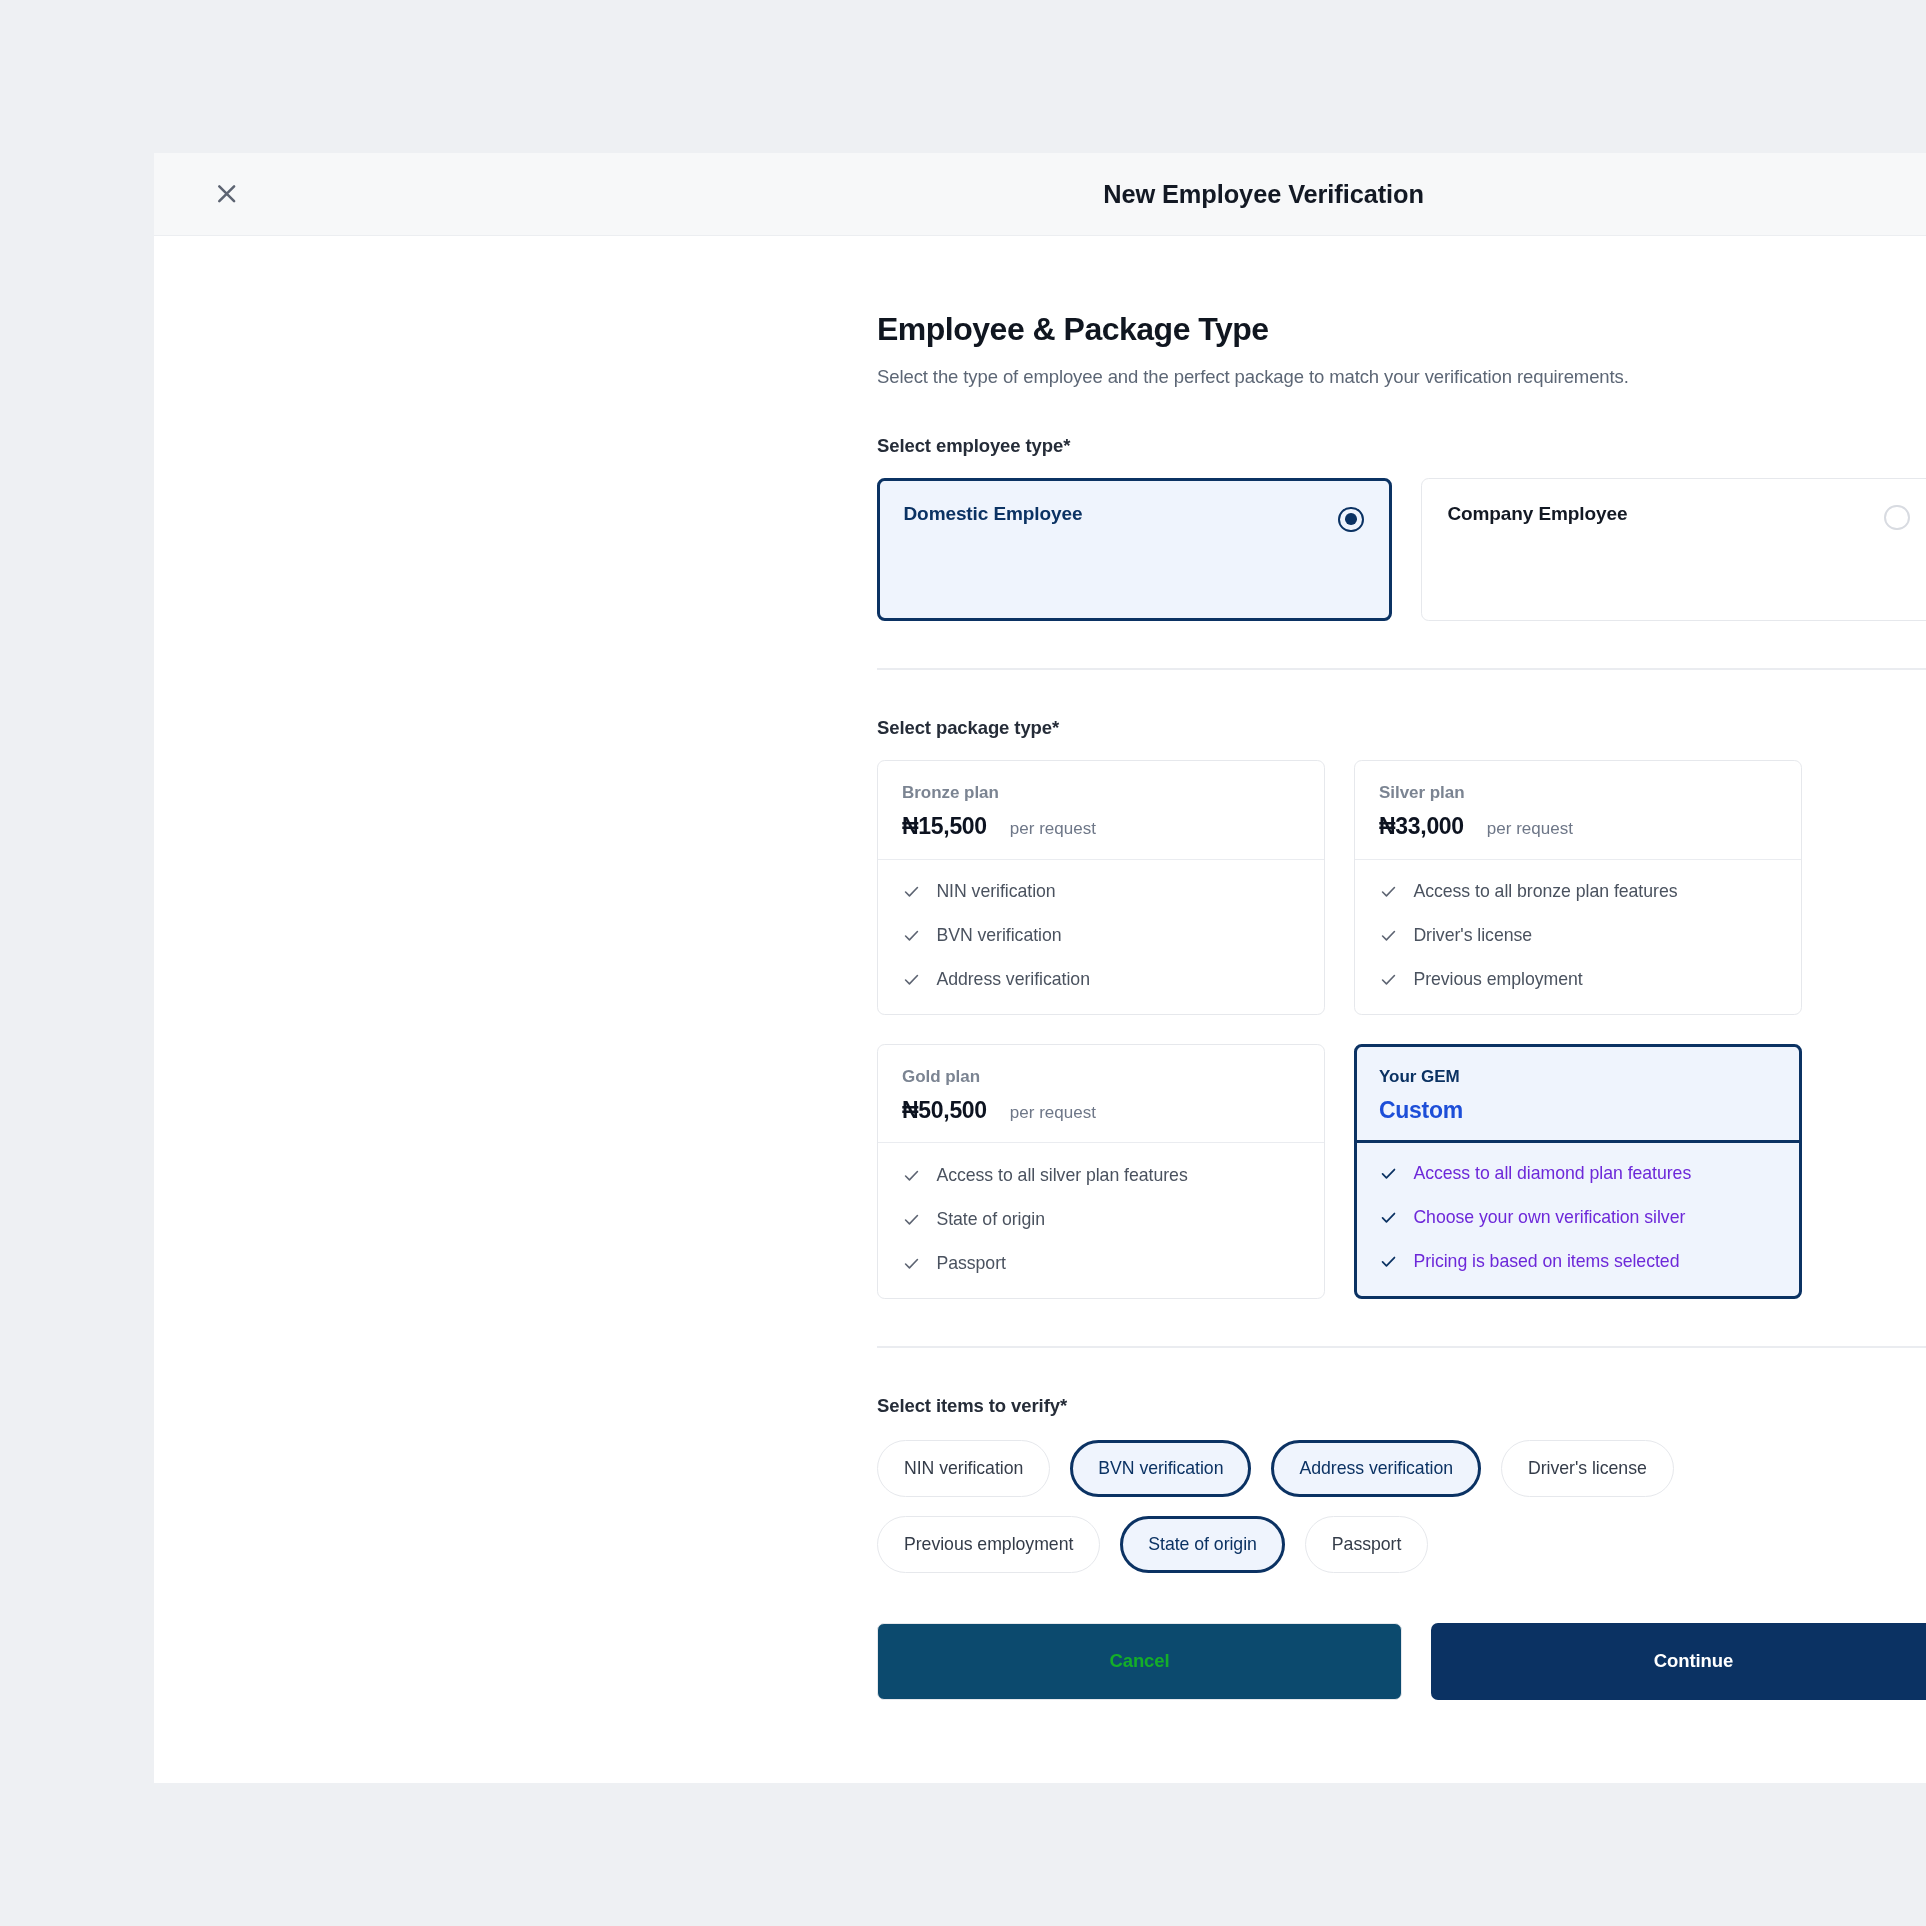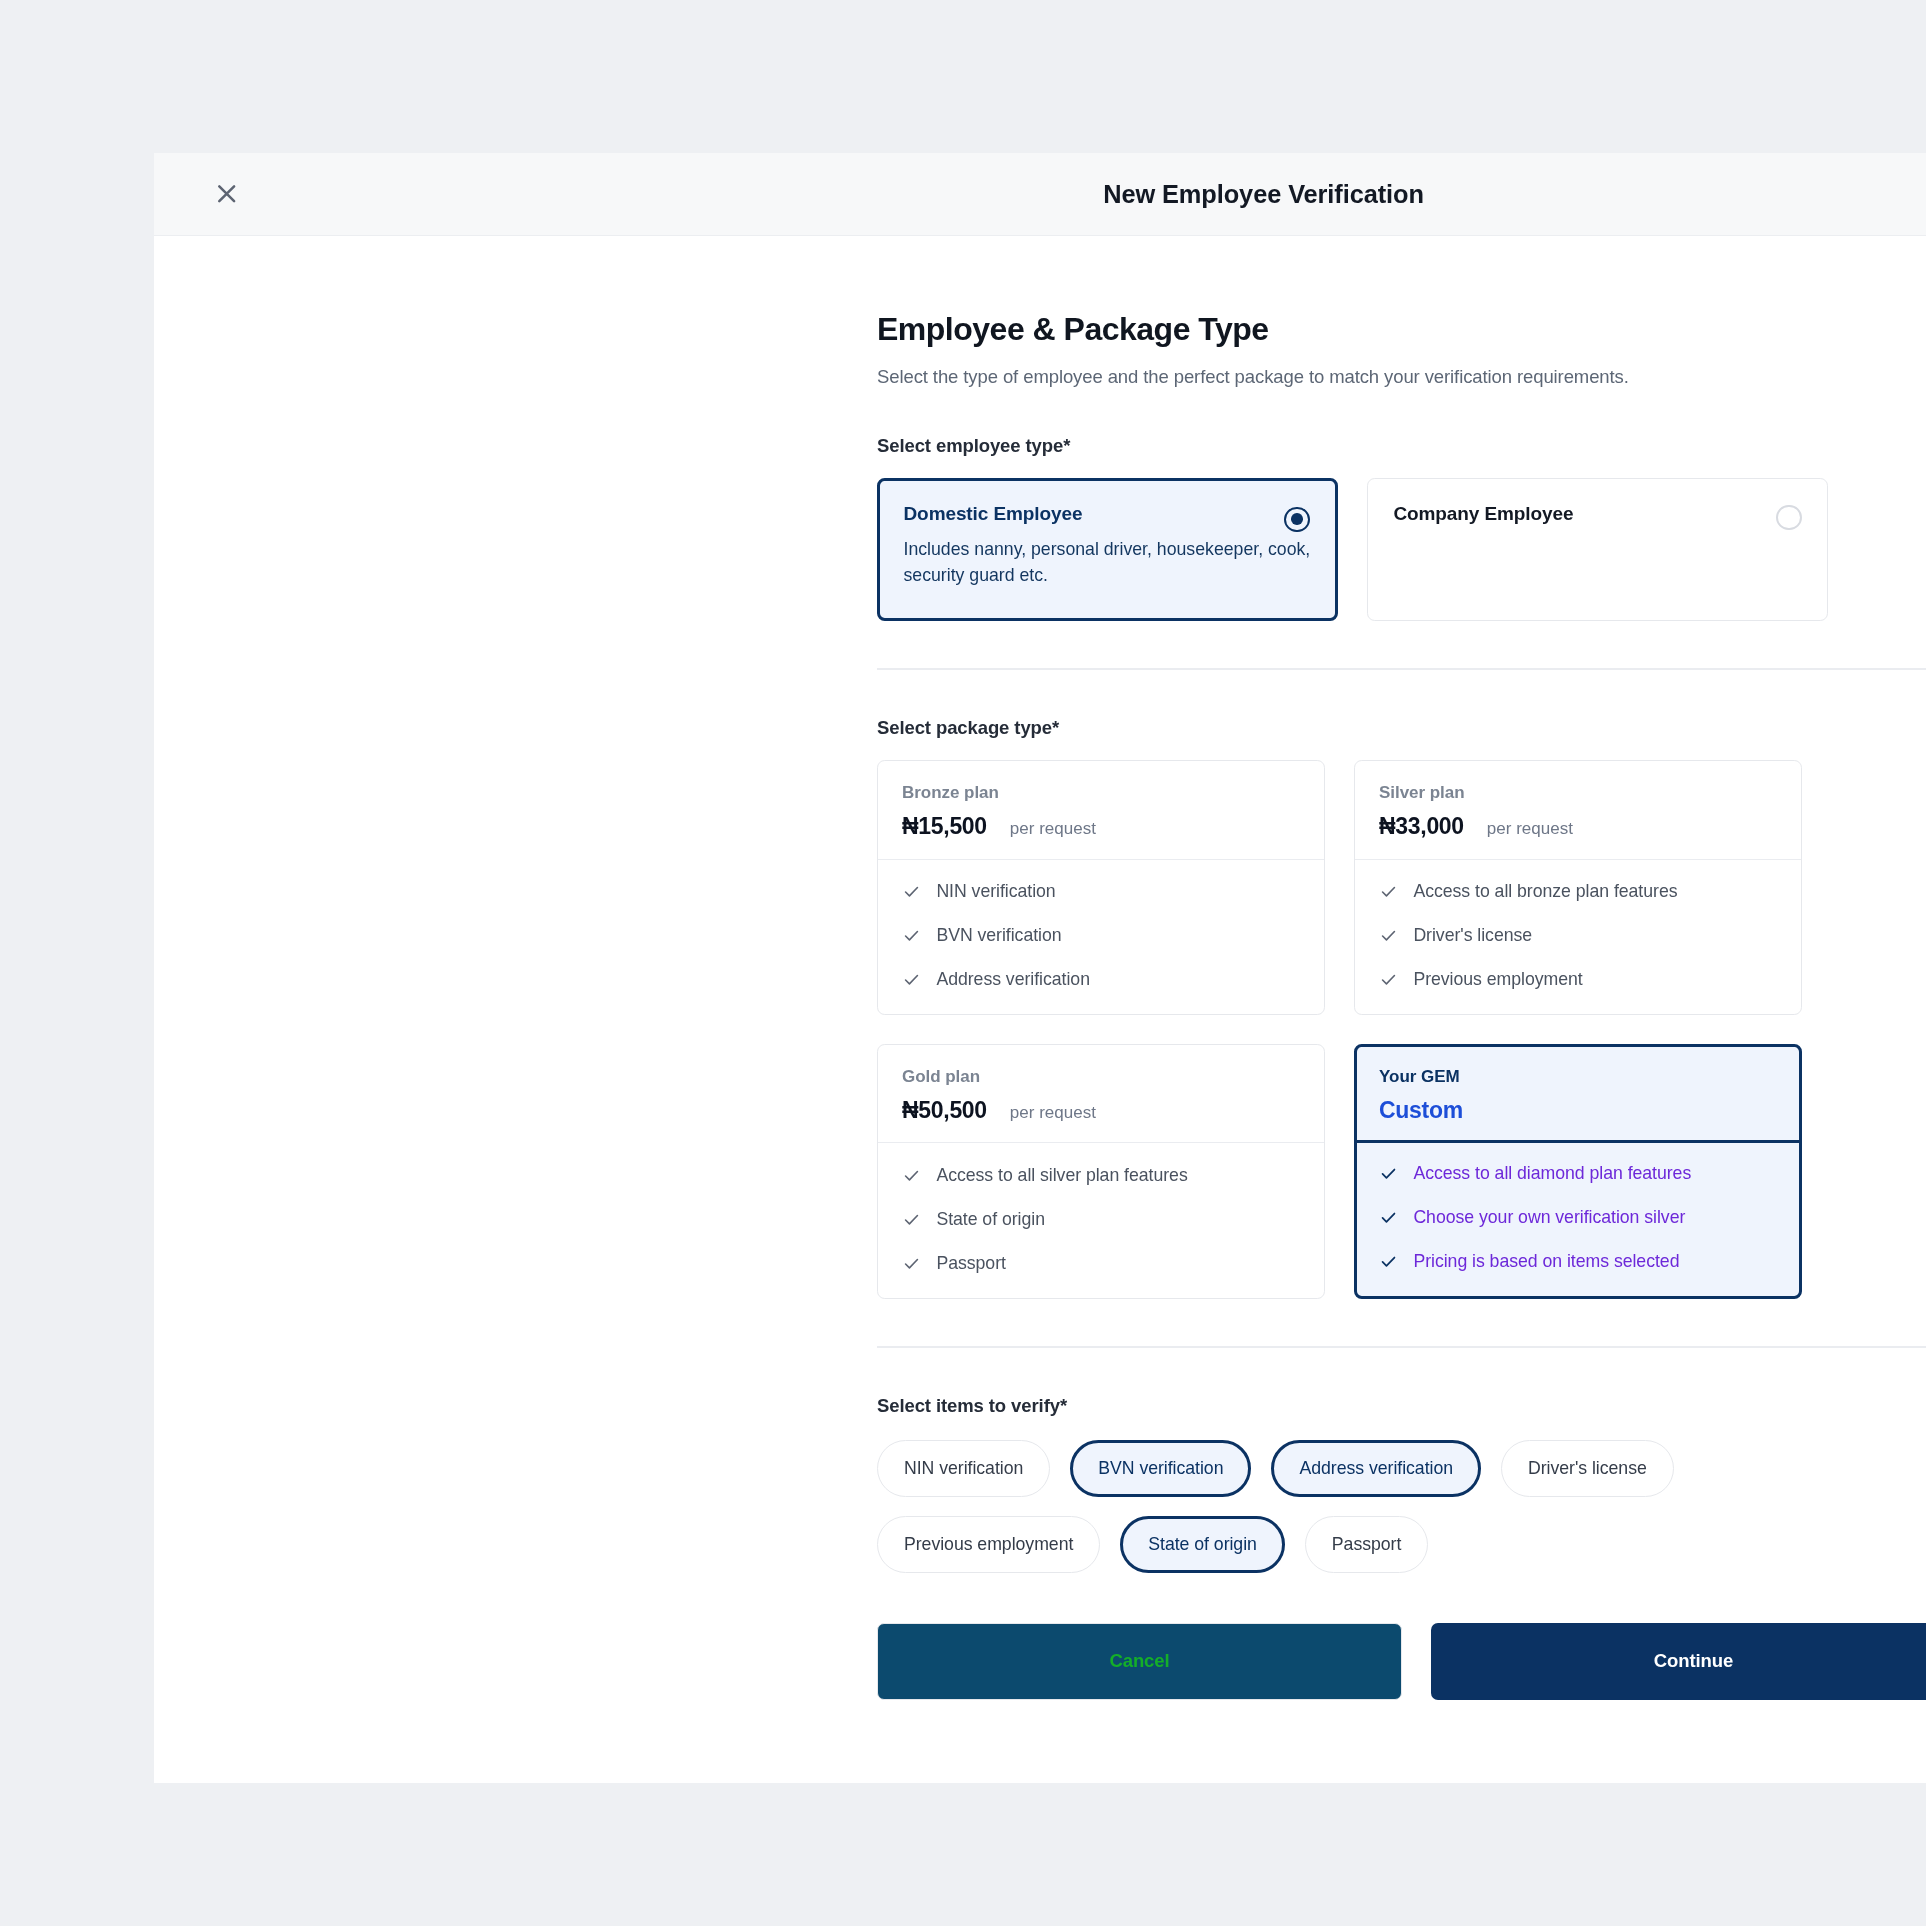--- a/index.html
+++ b/index.html
@@ -94,21 +94,21 @@
     background: #eaecf0;
     width: 100%;
   }
 
   
   .emp-grid {
     display: flex;
     gap: 29px;
   }
   .emp-card {
-    width: 461px;
+    width: 515px;
     min-height: 143px;
     border-radius: 7.7px;
     border: 1.2px solid #e6e8ec;
     background: #ffffff;
     padding: 24px 25.4px 23px 25.4px;
     position: relative;
     cursor: pointer;
   }
   .emp-card.selected {
     border: 3.1px solid #0b3263;
@@ -306,21 +306,20 @@
       <p class="page-subtitle">Select the type of employee and the perfect package to match your verification requirements.</p>
 
       <div class="section-gap-1"></div>
 
       <div class="field-label">Select employee type*</div>
 
       <div class="emp-grid" style="margin-top:21px;">
 
         <div class="emp-card selected">
           <div class="emp-name">Domestic Employee</div>
-          <div class="emp-desc">Includes nanny, personal driver, housekeeper, cook, security guard etc.</div>
           <div class="radio on"></div>
         </div>
 
         <div class="emp-card">
           <div class="emp-name">Company Employee</div>
           <div class="radio"></div>
         </div>
 
       </div>
 

